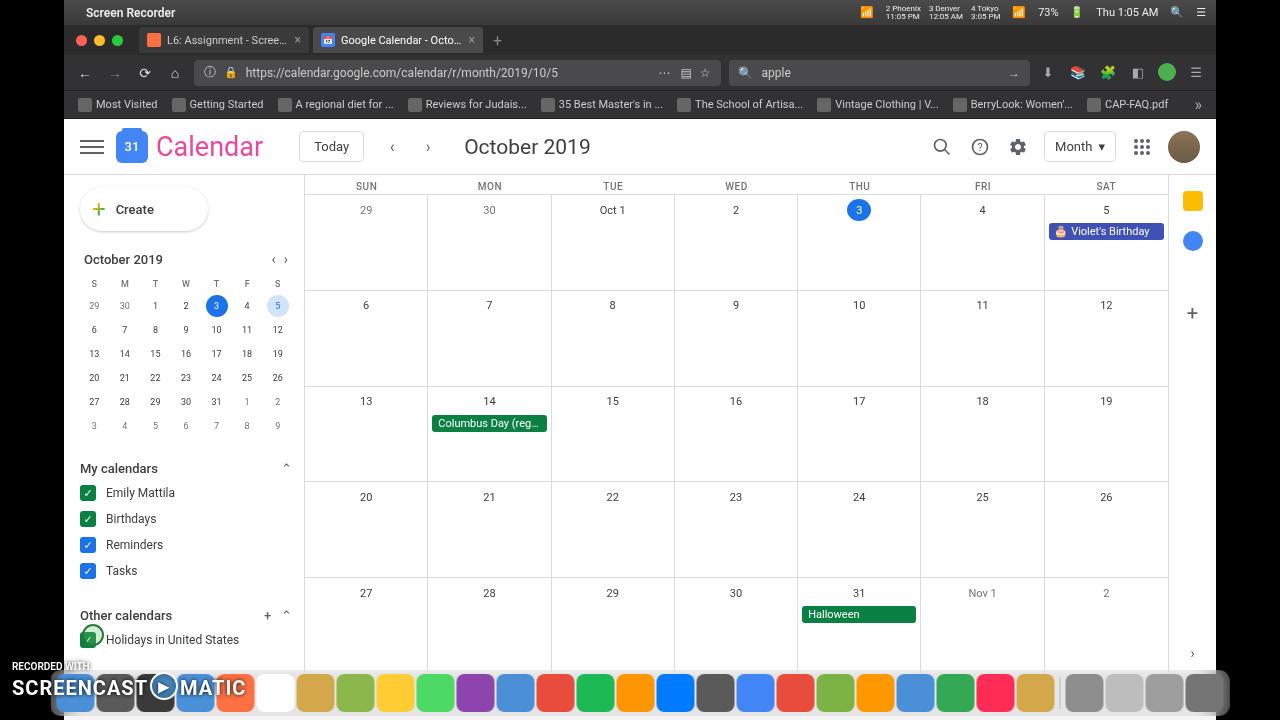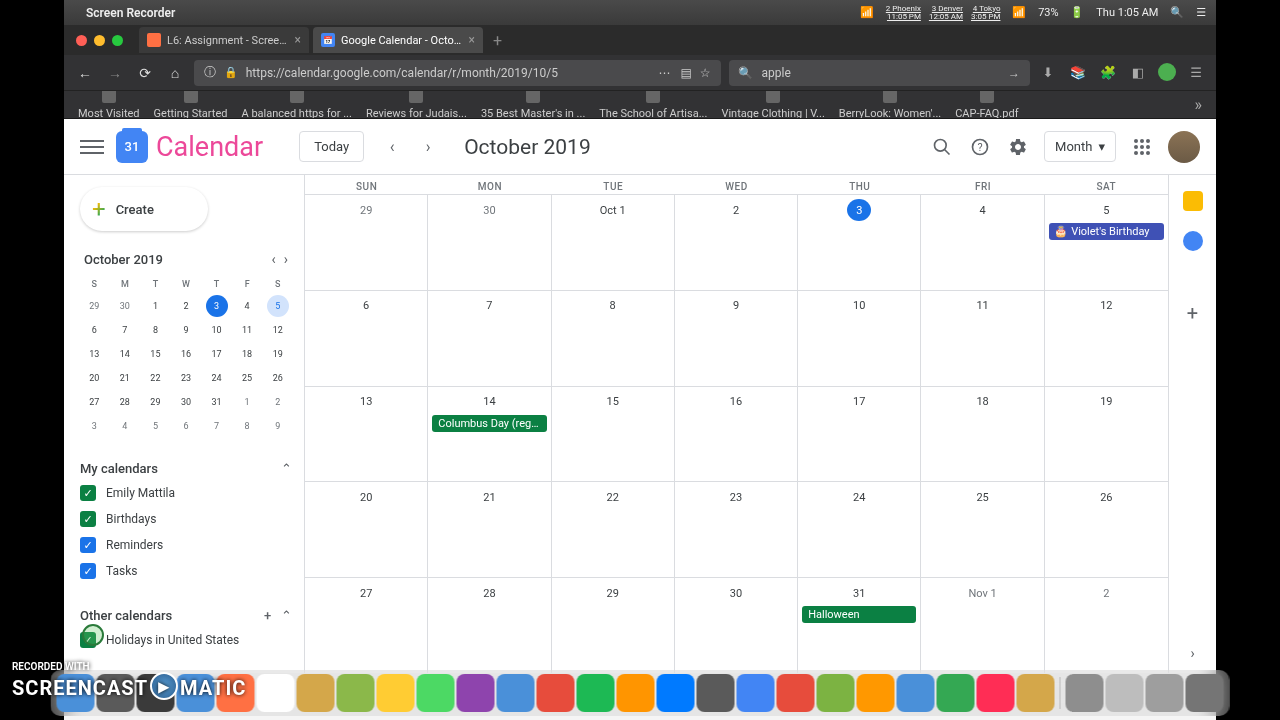--- a/index.html
+++ b/index.html
@@ -7,21 +7,21 @@
 .letterbox-left, .letterbox-right { position: absolute; top: 0; bottom: 0; width: 64px; background: #000; }
 .letterbox-left { left: 0; }
 .letterbox-right { right: 0; }
 .screen { position: absolute; left: 64px; right: 64px; top: 0; bottom: 0; background: #f5f5f5; }
 
 
 .menubar { height: 25px; background: linear-gradient(#4a4a4a, #3a3a3a); display: flex; align-items: center; padding: 0 10px; color: #eee; font-size: 12px; }
 .menubar .apple { font-size: 14px; margin-right: 12px; }
 .menubar .app-name { font-weight: 600; }
 .menubar .right { margin-left: auto; display: flex; gap: 12px; align-items: center; font-size: 11px; }
-.menubar .clock-item { display: flex; flex-direction: column; line-height: 1; font-size: 8px; text-align: right; text-decoration: underline; }
+.menubar .clock-item { display: flex; flex-direction: column; line-height: 1; font-size: 8px; text-align: left; }
 
 
 .tabbar { height: 30px; background: #2b2b2b; display: flex; align-items: center; padding: 0 8px; gap: 4px; }
 .window-dots { display: flex; gap: 7px; margin-right: 12px; margin-left: 4px; }
 .dot { width: 11px; height: 11px; border-radius: 50%; }
 .dot.r { background: #ff5f56; }
 .dot.y { background: #ffbd2e; }
 .dot.g { background: #27c93f; }
 .tab { height: 26px; background: #3a3a3a; color: #ccc; font-size: 11px; display: flex; align-items: center; padding: 0 8px; border-radius: 4px 4px 0 0; width: 170px; gap: 6px; }
 .tab.active { background: #4a4a4a; color: #fff; }
@@ -39,21 +39,21 @@
 .url-field .lock { font-size: 11px; }
 .url-field .text { flex: 1; overflow: hidden; white-space: nowrap; }
 .url-field .dots { letter-spacing: 2px; }
 .search-field { flex: 1; height: 26px; background: #4a4a4c; border-radius: 4px; display: flex; align-items: center; padding: 0 10px; color: #ccc; font-size: 12px; gap: 8px; }
 .toolbar-icons { display: flex; gap: 10px; }
 .toolbar-icon { width: 20px; height: 20px; color: #aaa; display: flex; align-items: center; justify-content: center; font-size: 13px; }
 .ext-icon { width: 18px; height: 18px; border-radius: 50%; background: #4caf50; }
 
 
 .bookbar { height: 28px; background: #323234; display: flex; align-items: center; padding: 0 8px; gap: 4px; border-bottom: 1px solid #1a1a1a; overflow: hidden; }
-.bookmark { display: flex; align-items: center; gap: 4px; padding: 3px 6px; color: #ccc; font-size: 11px; border-radius: 3px; cursor: pointer; white-space: nowrap; flex-direction: column; }
+.bookmark { display: flex; align-items: center; gap: 4px; padding: 3px 6px; color: #ccc; font-size: 11px; border-radius: 3px; cursor: pointer; white-space: nowrap; }
 .bookmark .bicon { width: 14px; height: 14px; background: #666; border-radius: 2px; flex-shrink: 0; }
 .bookbar .more { margin-left: auto; color: #aaa; padding: 0 6px; }
 
 
 .gcal { background: #fff; height: calc(100% - 22px - 30px - 36px - 28px - 50px); display: flex; flex-direction: column; }
 .gcal-header { height: 56px; border-bottom: 1px solid #dadce0; display: flex; align-items: center; padding: 0 16px; gap: 12px; }
 .hamburger { width: 24px; cursor: pointer; color: #5f6368; display: flex; flex-direction: column; gap: 4px; }
 .hamburger span { height: 2px; background: #5f6368; }
 .gcal-logo { display: flex; align-items: center; gap: 8px; }
 .logo-box { width: 32px; height: 32px; background: #4285f4; border-radius: 6px; display: flex; align-items: center; justify-content: center; color: #fff; font-size: 13px; font-weight: 500; position: relative; }
@@ -220,21 +220,21 @@
         <div class="bookmark">
           <div class="bicon"></div>
           <span>Most Visited</span>
         </div>
         <div class="bookmark">
           <div class="bicon"></div>
           <span>Getting Started</span>
         </div>
         <div class="bookmark">
           <div class="bicon"></div>
-          <span>A balanced https for ...</span>
+          <span>A regional diet for ...</span>
         </div>
         <div class="bookmark">
           <div class="bicon"></div>
           <span>Reviews for Judais...</span>
         </div>
         <div class="bookmark">
           <div class="bicon"></div>
           <span>35 Best Master's in ...</span>
         </div>
         <div class="bookmark">

